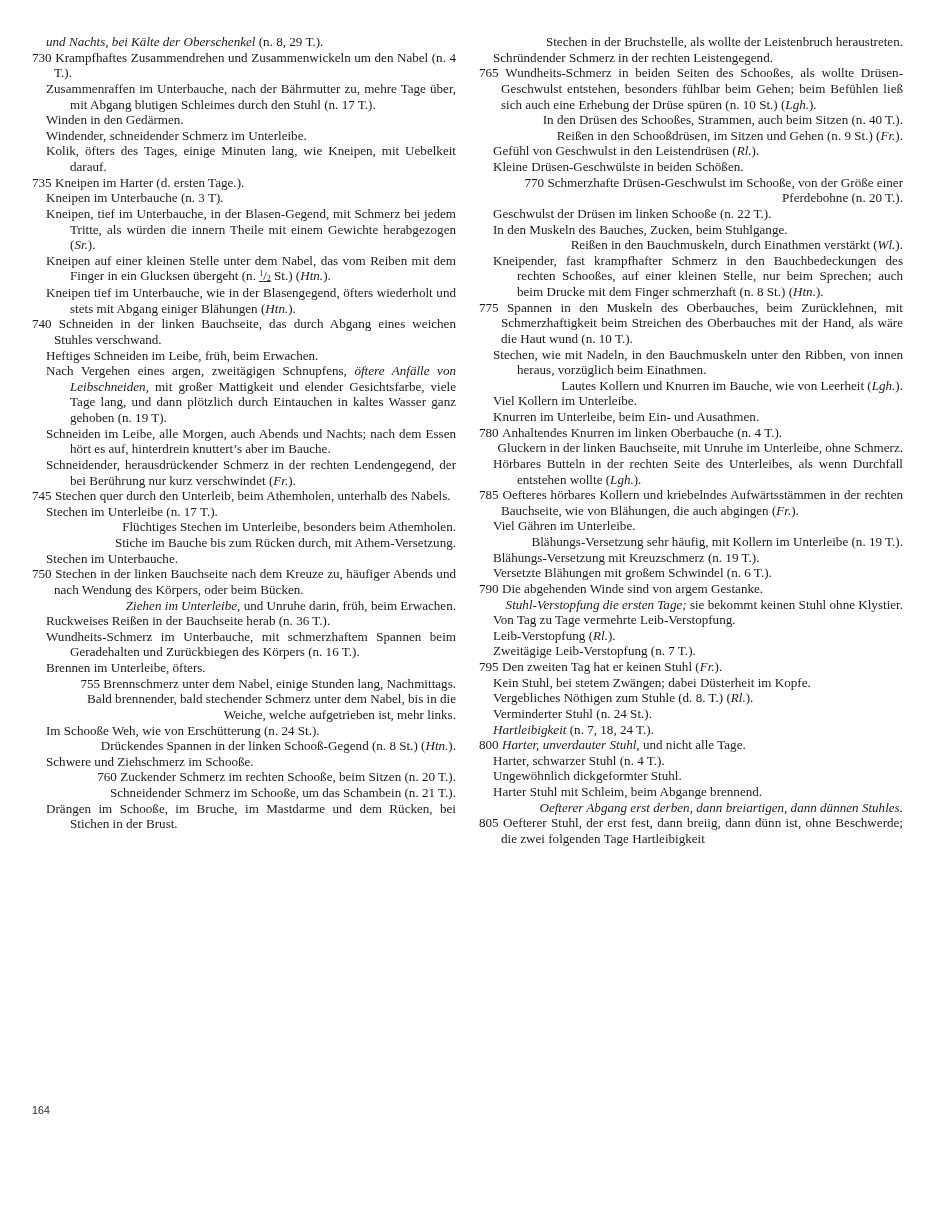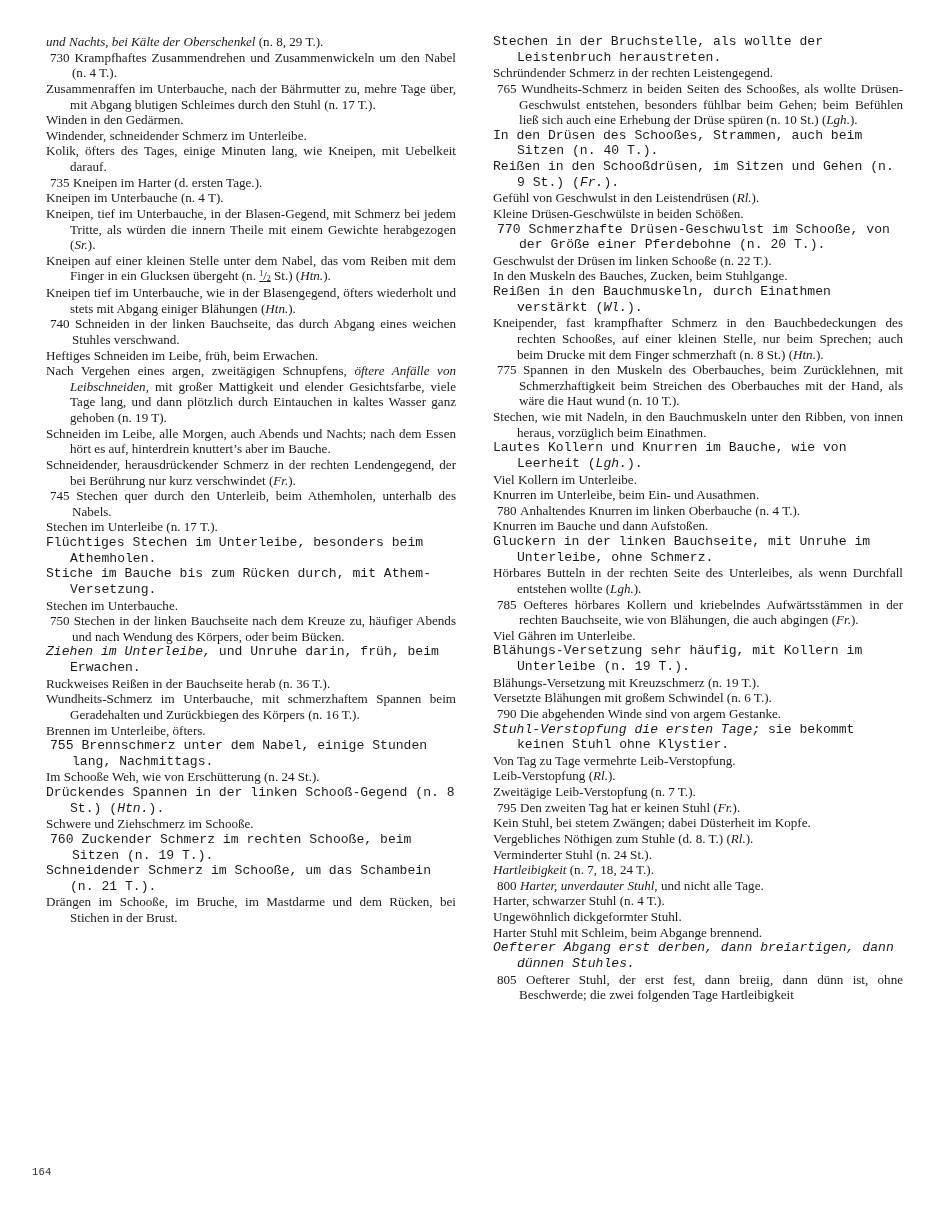--- a/index.html
+++ b/index.html
@@ -50,35 +50,34 @@
     text-justify: inter-word;
     -webkit-hyphens: none;
     hyphens: none;
     white-space: normal;
   }
 
   
   .entry.numbered {
     padding-left: 22px;
     text-indent: -22px;
-    margin-left: 18px;
   }
   
   .entry.plain {
     padding-left: 30px;
     text-indent: -16px;
   }
   
   .entry.plain-deep {
     padding-left: 38px;
     text-indent: -24px;
   }
 
   
-  .entry.ragged { text-align: left; font-family: Liberation Mono, monospace; }
+  .entry.ragged { text-align: right; }
 
   .num {
     font-variant-numeric: lining-nums;
   }
   .num::after {
     content: " ";
   }
 
   i, .it { font-style: italic; }
 
@@ -94,66 +93,67 @@
   }
   .frac sub {
     font-size: 0.62em;
     vertical-align: -0.18em;
     line-height: 0;
   }
 
   #folio {
     position: absolute;
     left: 32px;
-    top: 1166px;
+    top: 1104px;
     font-size: 10.5px;
-    font-family: Liberation Mono, monospace;
+    font-family: Liberation Sans, sans-serif;
     color: #2a2a2a;
     letter-spacing: 0.2px;
   }
 </style>
 </head>
 <body>
 
 <div id="page">
 
   <div id="columns">
 
     <div class="column">
         <p class="entry plain"><span><i>und Nachts, bei Kälte der Oberschenkel</i> (n. 8, 29 T.).</span></p>
         <p class="entry numbered"><span class="num">730</span><span>Krampfhaftes Zusammendrehen und Zusammenwickeln um den Nabel (n. 4 T.).</span></p>
         <p class="entry plain-deep"><span>Zusammenraffen im Unterbauche, nach der Bährmutter zu, mehre Tage über, mit Abgang blutigen Schleimes durch den Stuhl (n. 17 T.).</span></p>
         <p class="entry plain"><span>Winden in den Gedärmen.</span></p>
         <p class="entry plain"><span>Windender, schneidender Schmerz im Unterleibe.</span></p>
         <p class="entry plain-deep"><span>Kolik, öfters des Tages, einige Minuten lang, wie Kneipen, mit Uebelkeit darauf.</span></p>
         <p class="entry numbered"><span class="num">735</span><span>Kneipen im Harter (d. ersten Tage.).</span></p>
-        <p class="entry plain"><span>Kneipen im Unterbauche (n. 4 T).</span></p>
+        <p class="entry plain"><span>Kneipen im Unterbauche (n. 3 T).</span></p>
         <p class="entry plain-deep"><span>Kneipen, tief im Unterbauche, in der Blasen-Gegend, mit Schmerz bei jedem Tritte, als würden die innern Theile mit einem Gewichte herabgezogen (<i>Sr.</i>).</span></p>
         <p class="entry plain-deep"><span>Kneipen auf einer kleinen Stelle unter dem Nabel, das vom Reiben mit dem Finger in ein Glucksen übergeht (n. <span class="frac"><sup>1</sup>/<sub>2</sub></span> St.) (<i>Htn.</i>).</span></p>
         <p class="entry plain-deep"><span>Kneipen tief im Unterbauche, wie in der Blasengegend, öfters wiederholt und stets mit Abgang einiger Blähungen (<i>Htn.</i>).</span></p>
         <p class="entry numbered"><span class="num">740</span><span>Schneiden in der linken Bauchseite, das durch Abgang eines weichen Stuhles verschwand.</span></p>
         <p class="entry plain"><span>Heftiges Schneiden im Leibe, früh, beim Erwachen.</span></p>
         <p class="entry plain-deep"><span>Nach Vergehen eines argen, zweitägigen Schnupfens, <i>öftere Anfälle von Leibschneiden,</i> mit großer Mattigkeit und elender Gesichtsfarbe, viele Tage lang, und dann plötzlich durch Eintauchen in kaltes Wasser ganz gehoben (n. 19 T).</span></p>
         <p class="entry plain-deep"><span>Schneiden im Leibe, alle Morgen, auch Abends und Nachts; nach dem Essen hört es auf, hinterdrein knuttert’s aber im Bauche.</span></p>
         <p class="entry plain-deep"><span>Schneidender, herausdrückender Schmerz in der rechten Lendengegend, der bei Berührung nur kurz verschwindet (<i>Fr.</i>).</span></p>
         <p class="entry numbered"><span class="num">745</span><span>Stechen quer durch den Unterleib, beim Athemholen, unterhalb des Nabels.</span></p>
         <p class="entry plain"><span>Stechen im Unterleibe (n. 17 T.).</span></p>
         <p class="entry plain-deep ragged"><span>Flüchtiges Stechen im Unterleibe, besonders beim Athemholen.</span></p>
         <p class="entry plain-deep ragged"><span>Stiche im Bauche bis zum Rücken durch, mit Athem-Versetzung.</span></p>
         <p class="entry plain"><span>Stechen im Unterbauche.</span></p>
         <p class="entry numbered"><span class="num">750</span><span>Stechen in der linken Bauchseite nach dem Kreuze zu, häufiger Abends und nach Wendung des Körpers, oder beim Bücken.</span></p>
         <p class="entry plain-deep ragged"><span><i>Ziehen im Unterleibe,</i> und Unruhe darin, früh, beim Erwachen.</span></p>
         <p class="entry plain"><span>Ruckweises Reißen in der Bauchseite herab (n. 36 T.).</span></p>
         <p class="entry plain-deep"><span>Wundheits-Schmerz im Unterbauche, mit schmerzhaftem Spannen beim Geradehalten und Zurückbiegen des Körpers (n. 16 T.).</span></p>
         <p class="entry plain"><span>Brennen im Unterleibe, öfters.</span></p>
         <p class="entry numbered ragged"><span class="num">755</span><span>Brennschmerz unter dem Nabel, einige Stunden lang, Nachmittags.</span></p>
+        <p class="entry plain-deep ragged"><span>Bald brennender, bald stechender Schmerz unter dem Nabel, bis in die Weiche, welche aufgetrieben ist, mehr links.</span></p>
         <p class="entry plain"><span>Im Schooße Weh, wie von Erschütterung (n. 24 St.).</span></p>
         <p class="entry plain-deep ragged"><span>Drückendes Spannen in der linken Schooß-Gegend (n. 8 St.) (<i>Htn.</i>).</span></p>
         <p class="entry plain"><span>Schwere und Ziehschmerz im Schooße.</span></p>
-        <p class="entry numbered ragged"><span class="num">760</span><span>Zuckender Schmerz im rechten Schooße, beim Sitzen (n. 19 T.).</span></p>
+        <p class="entry numbered ragged"><span class="num">760</span><span>Zuckender Schmerz im rechten Schooße, beim Sitzen (n. 20 T.).</span></p>
         <p class="entry plain-deep ragged"><span>Schneidender Schmerz im Schooße, um das Schambein (n. 21 T.).</span></p>
         <p class="entry plain-deep"><span>Drängen im Schooße, im Bruche, im Mastdarme und dem Rücken, bei Stichen in der Brust.</span></p>
       </div>
 
     <div class="column">
         <p class="entry plain-deep ragged"><span>Stechen in der Bruchstelle, als wollte der Leistenbruch heraustreten.</span></p>
         <p class="entry plain"><span>Schründender Schmerz in der rechten Leistengegend.</span></p>
         <p class="entry numbered"><span class="num">765</span><span>Wundheits-Schmerz in beiden Seiten des Schooßes, als wollte Drüsen-Geschwulst entstehen, besonders fühlbar beim Gehen; beim Befühlen ließ sich auch eine Erhebung der Drüse spüren (n. 10 St.) (<i>Lgh.</i>).</span></p>
         <p class="entry plain-deep ragged"><span>In den Drüsen des Schooßes, Strammen, auch beim Sitzen (n. 40 T.).</span></p>
         <p class="entry plain-deep ragged"><span>Reißen in den Schooßdrüsen, im Sitzen und Gehen (n. 9 St.) (<i>Fr.</i>).</span></p>
@@ -163,21 +163,20 @@
         <p class="entry plain"><span>Geschwulst der Drüsen im linken Schooße (n. 22 T.).</span></p>
         <p class="entry plain"><span>In den Muskeln des Bauches, Zucken, beim Stuhlgange.</span></p>
         <p class="entry plain-deep ragged"><span>Reißen in den Bauchmuskeln, durch Einathmen verstärkt (<i>Wl.</i>).</span></p>
         <p class="entry plain-deep"><span>Kneipender, fast krampfhafter Schmerz in den Bauchbedeckungen des rechten Schooßes, auf einer kleinen Stelle, nur beim Sprechen; auch beim Drucke mit dem Finger schmerzhaft (n. 8 St.) (<i>Htn.</i>).</span></p>
         <p class="entry numbered"><span class="num">775</span><span>Spannen in den Muskeln des Oberbauches, beim Zurücklehnen, mit Schmerzhaftigkeit beim Streichen des Oberbauches mit der Hand, als wäre die Haut wund (n. 10 T.).</span></p>
         <p class="entry plain-deep"><span>Stechen, wie mit Nadeln, in den Bauchmuskeln unter den Ribben, von innen heraus, vorzüglich beim Einathmen.</span></p>
         <p class="entry plain-deep ragged"><span>Lautes Kollern und Knurren im Bauche, wie von Leerheit (<i>Lgh.</i>).</span></p>
         <p class="entry plain"><span>Viel Kollern im Unterleibe.</span></p>
         <p class="entry plain"><span>Knurren im Unterleibe, beim Ein- und Ausathmen.</span></p>
         <p class="entry numbered"><span class="num">780</span><span>Anhaltendes Knurren im linken Oberbauche (n. 4 T.).</span></p>
-        <p class="entry plain"><span>Knurren im Bauche und dann Aufstoßen.</span></p>
         <p class="entry plain-deep ragged"><span>Gluckern in der linken Bauchseite, mit Unruhe im Unterleibe, ohne Schmerz.</span></p>
         <p class="entry plain-deep"><span>Hörbares Butteln in der rechten Seite des Unterleibes, als wenn Durchfall entstehen wollte (<i>Lgh.</i>).</span></p>
         <p class="entry numbered"><span class="num">785</span><span>Oefteres hörbares Kollern und kriebelndes Aufwärtsstämmen in der rechten Bauchseite, wie von Blähungen, die auch abgingen (<i>Fr.</i>).</span></p>
         <p class="entry plain"><span>Viel Gähren im Unterleibe.</span></p>
         <p class="entry plain-deep ragged"><span>Blähungs-Versetzung sehr häufig, mit Kollern im Unterleibe (n. 19 T.).</span></p>
         <p class="entry plain"><span>Blähungs-Versetzung mit Kreuzschmerz (n. 19 T.).</span></p>
         <p class="entry plain"><span>Versetzte Blähungen mit großem Schwindel (n. 6 T.).</span></p>
         <p class="entry numbered"><span class="num">790</span><span>Die abgehenden Winde sind von argem Gestanke.</span></p>
         <p class="entry plain-deep ragged"><span><i>Stuhl-Verstopfung die ersten Tage;</i> sie bekommt keinen Stuhl ohne Klystier.</span></p>
         <p class="entry plain"><span>Von Tag zu Tage vermehrte Leib-Verstopfung.</span></p>

